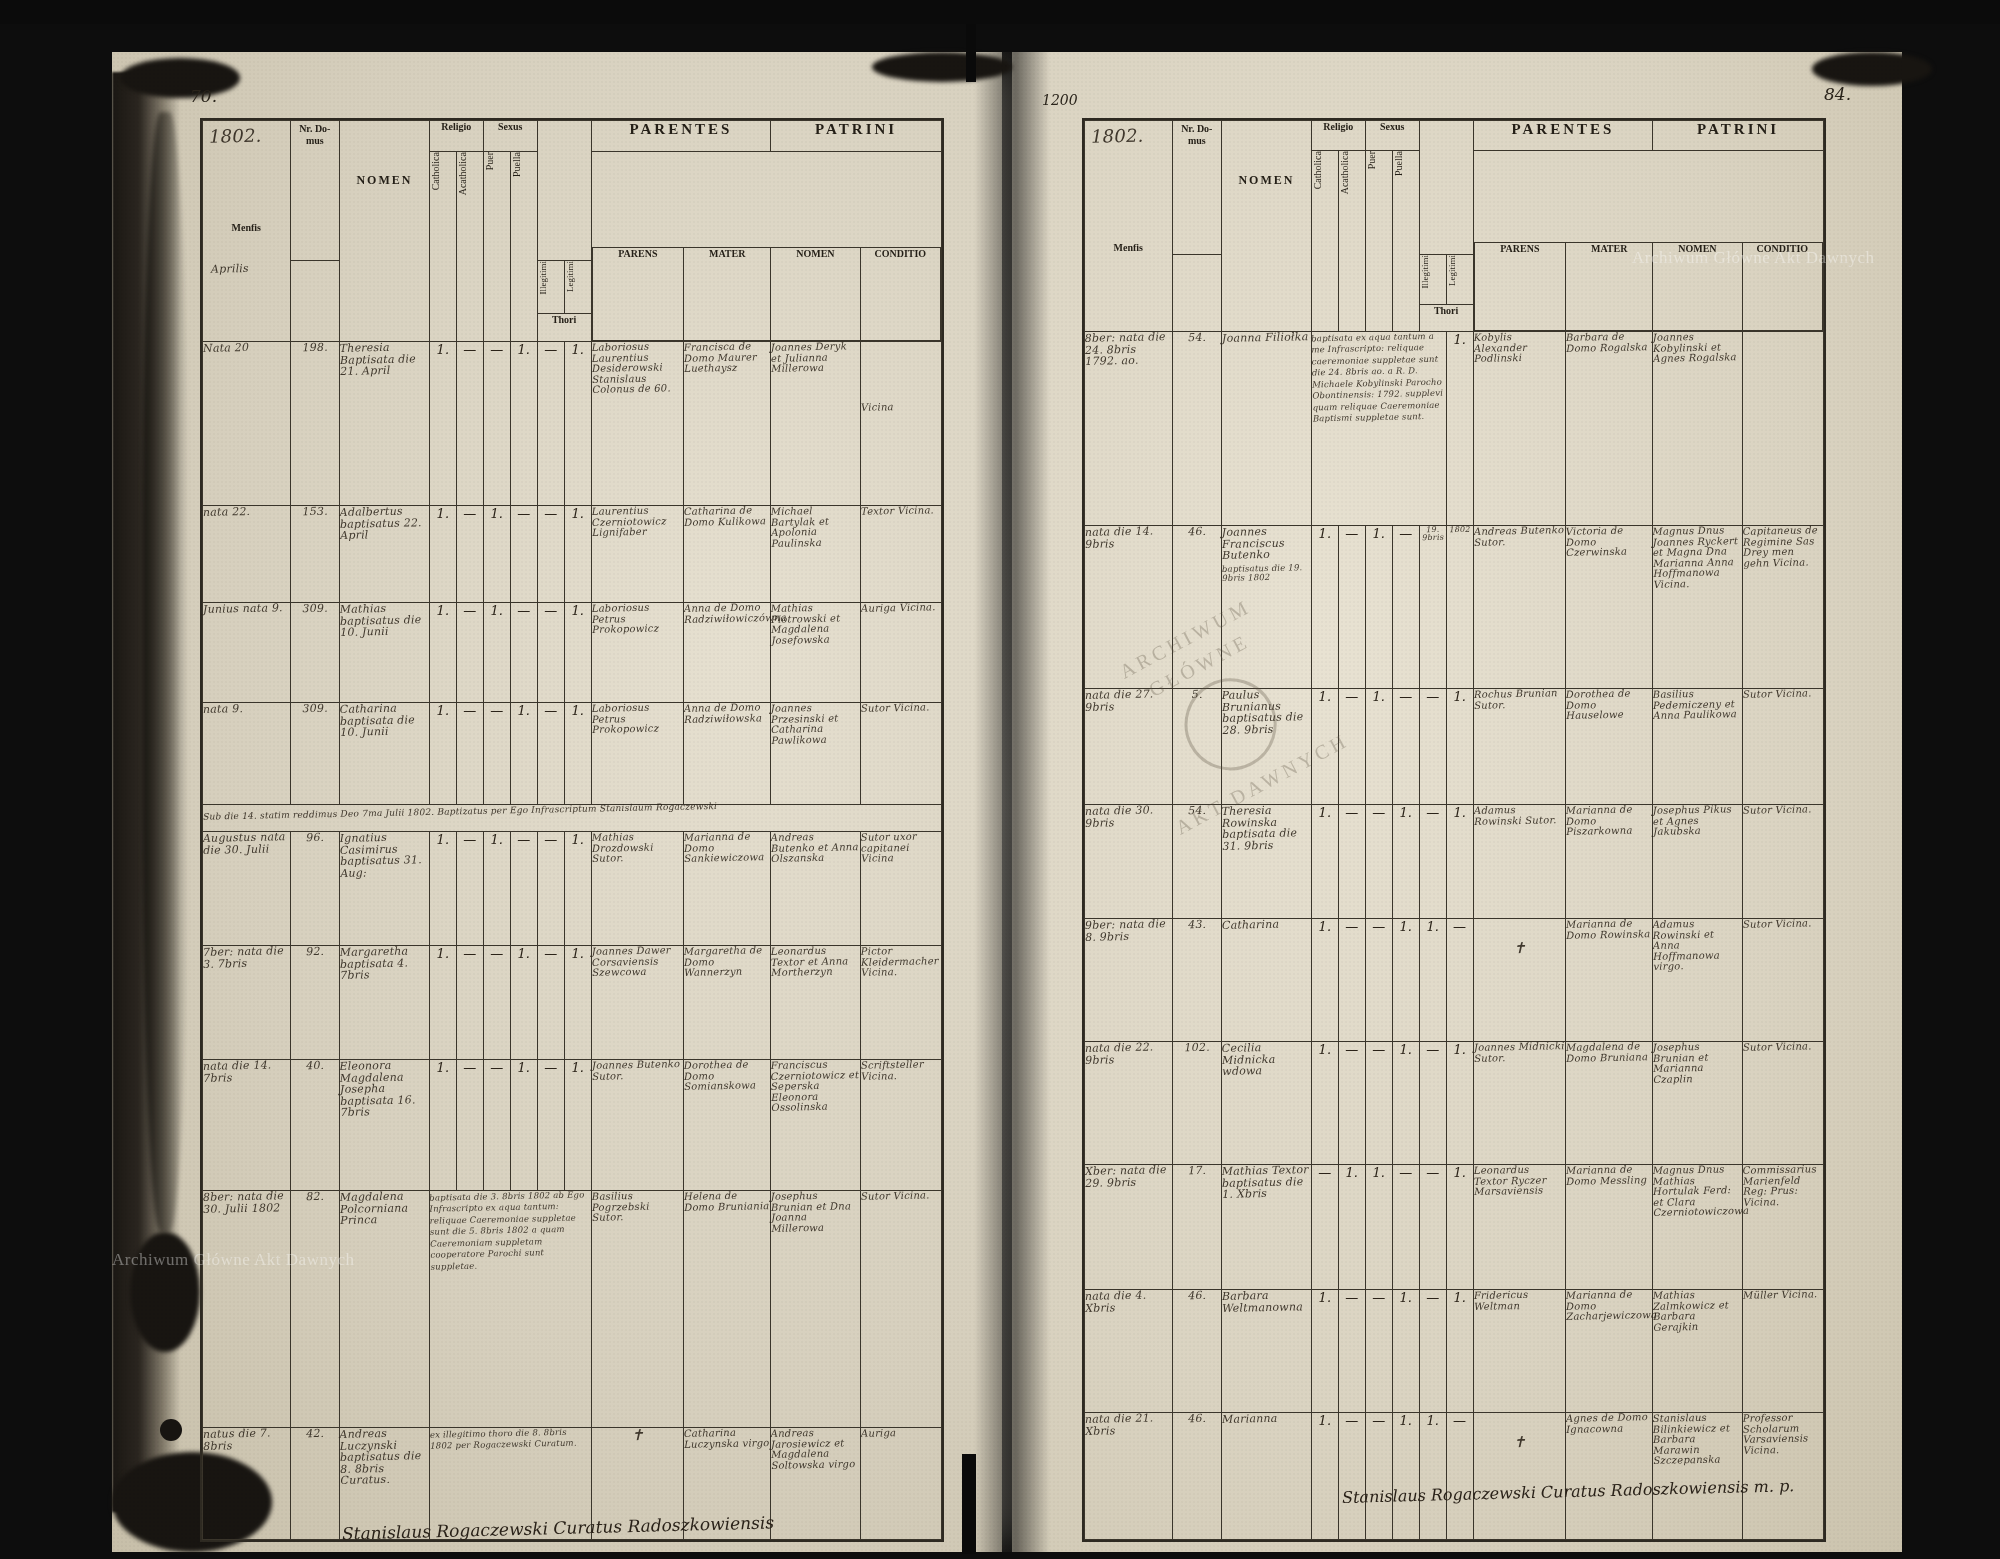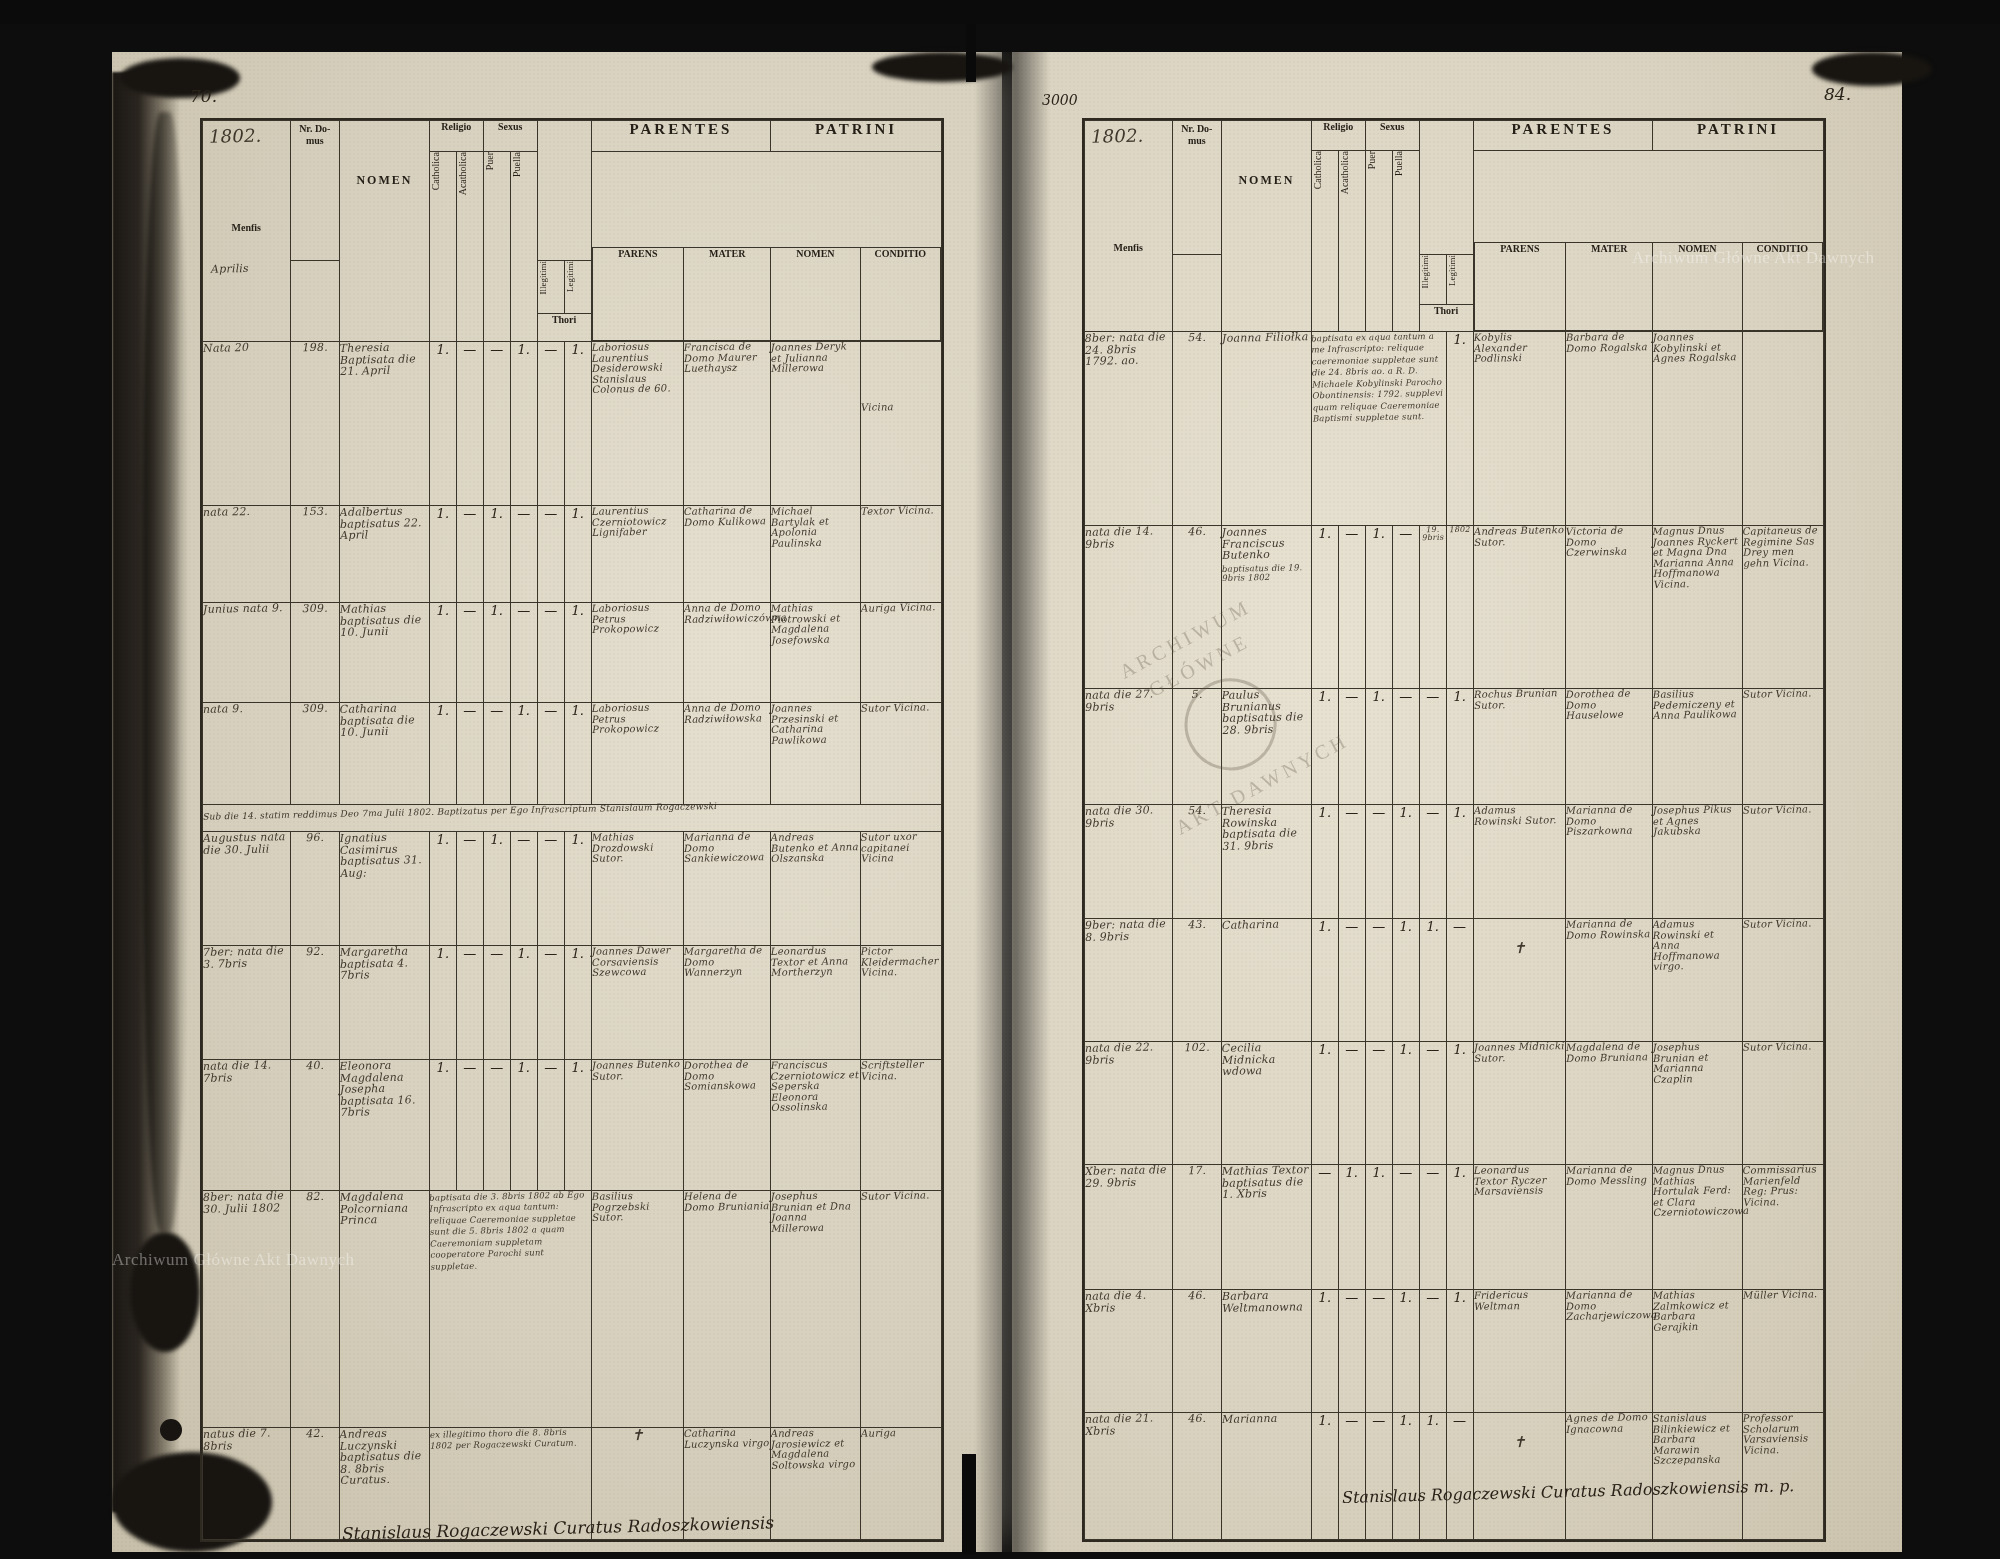--- a/index.html
+++ b/index.html
@@ -100,21 +100,21 @@
     <div class="smudge"></div>
     <div class="smudge2"></div>
     <div class="edgeblob" style="left:8px;top:6px;width:120px;height:40px;"></div>
     <div class="edgeblob" style="left:18px;top:1180px;width:70px;height:120px;"></div>
     <div class="edgeblob" style="left:0px;top:1400px;width:160px;height:100px;"></div>
     <div class="edgeblob" style="left:760px;top:0px;width:140px;height:30px;"></div>
     <div class="edgeblob" style="left:1700px;top:0px;width:120px;height:34px;"></div>
 
     <div class="folio" style="left:78px;top:34px;">70.</div>
     <div class="folio" style="left:1712px;top:32px;">84.</div>
-    <div class="folio" style="left:930px;top:40px;font-size:14px;">3000</div>
+    <div class="folio" style="left:930px;top:40px;font-size:14px;">1200</div>
 
     <div class="grid" style="left:88px;top:66px;width:740px;height:1420px;">
       <table style="width:100%;height:100%;table-layout:fixed;">
         <colgroup>
           <col style="width:78px">
             <col style="width:44px">
             <col style="width:80px">
           <col style="width:24px">
             <col style="width:24px">
             <col style="width:24px">

